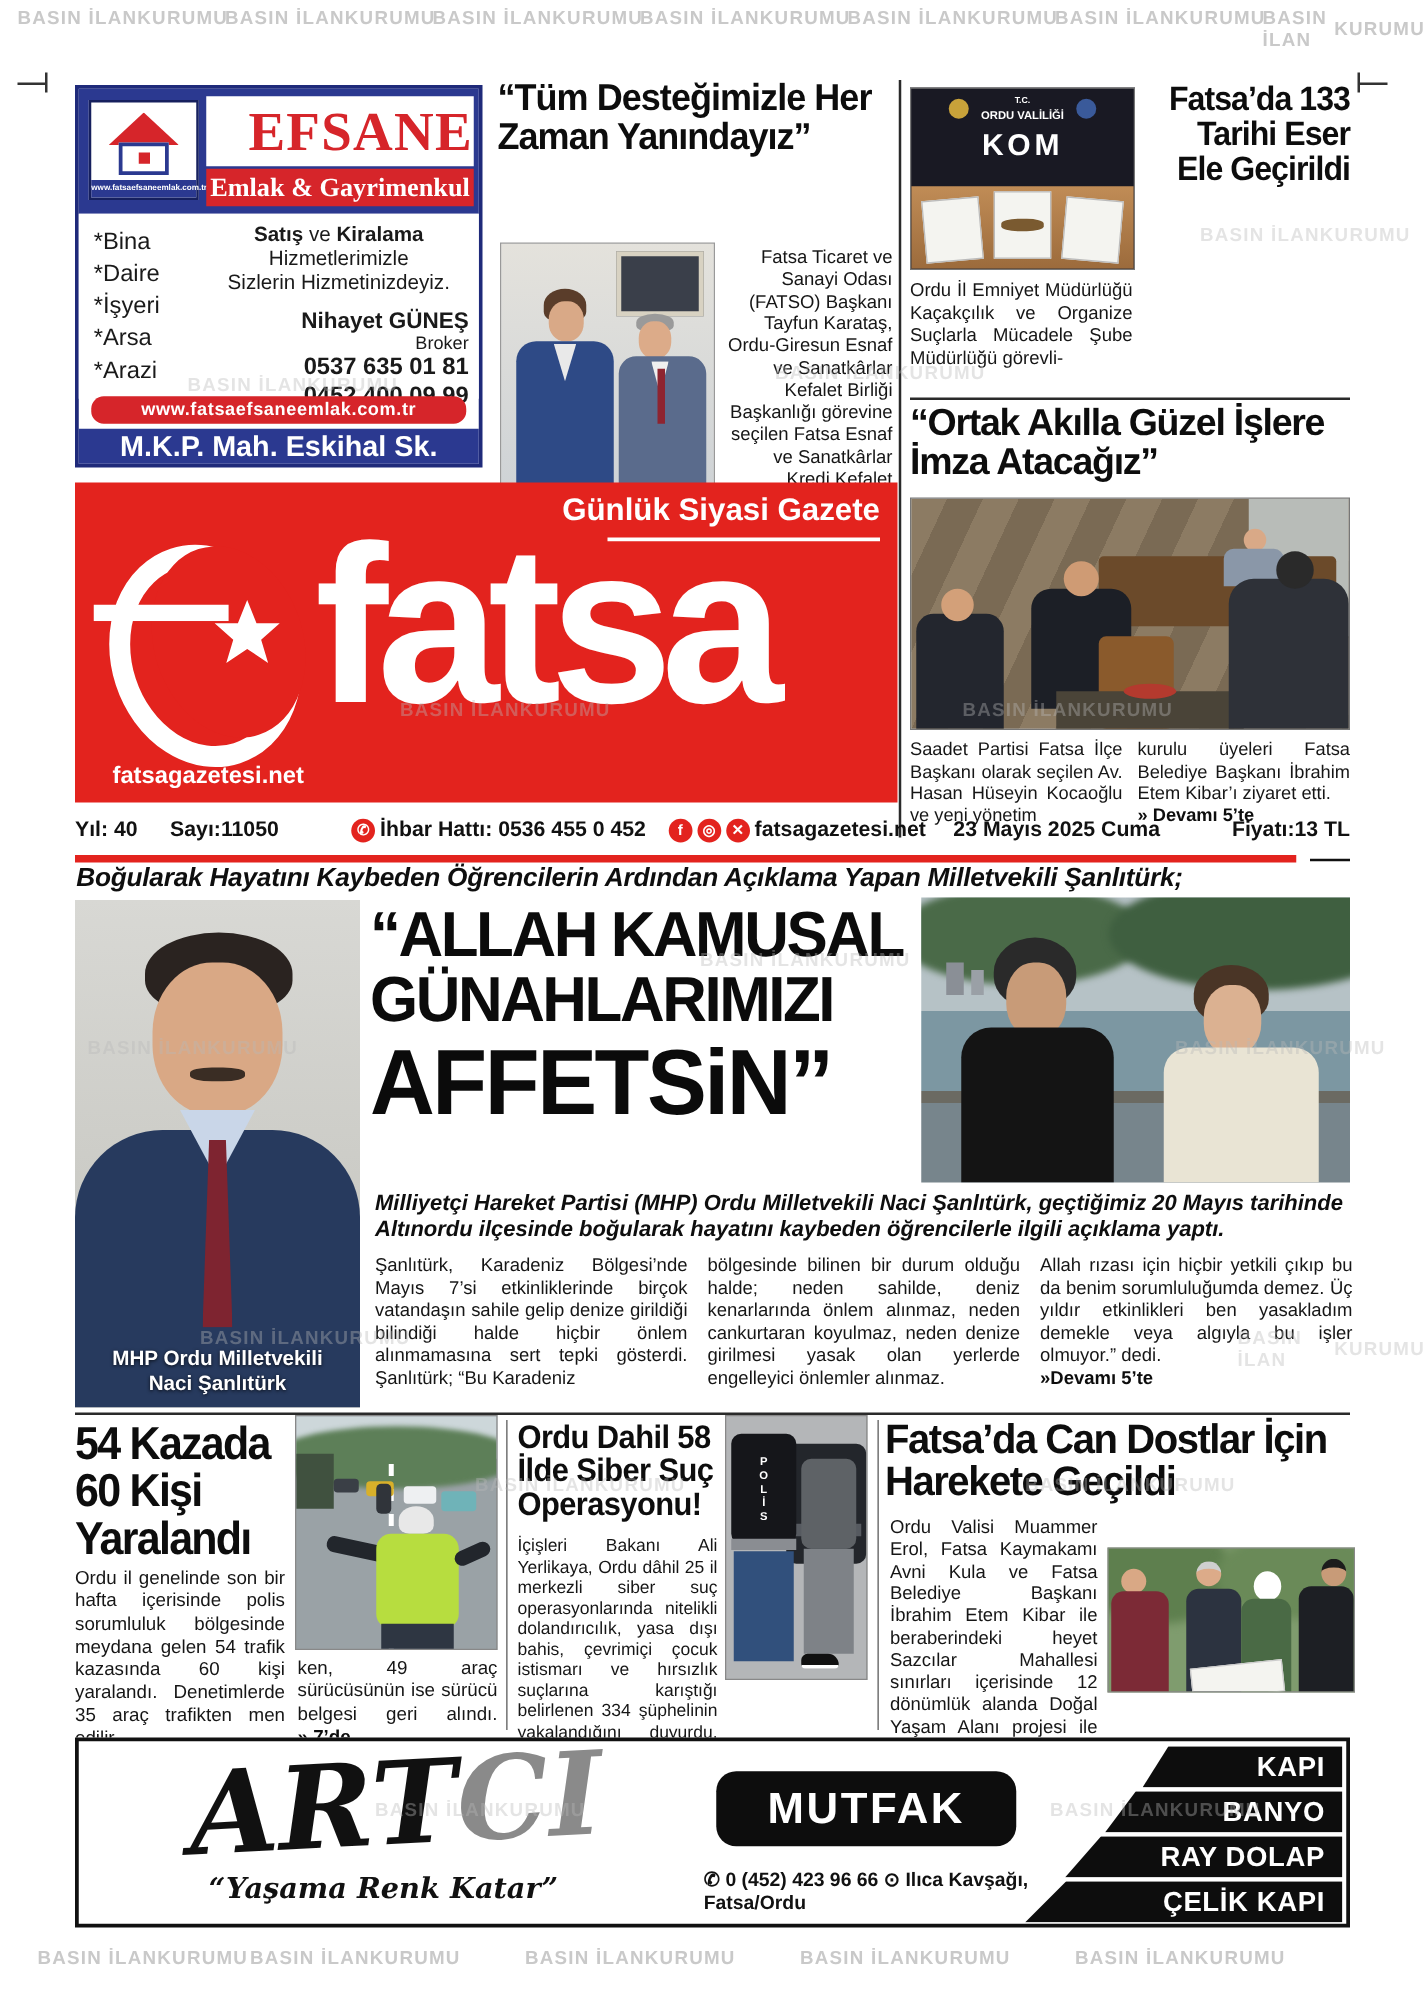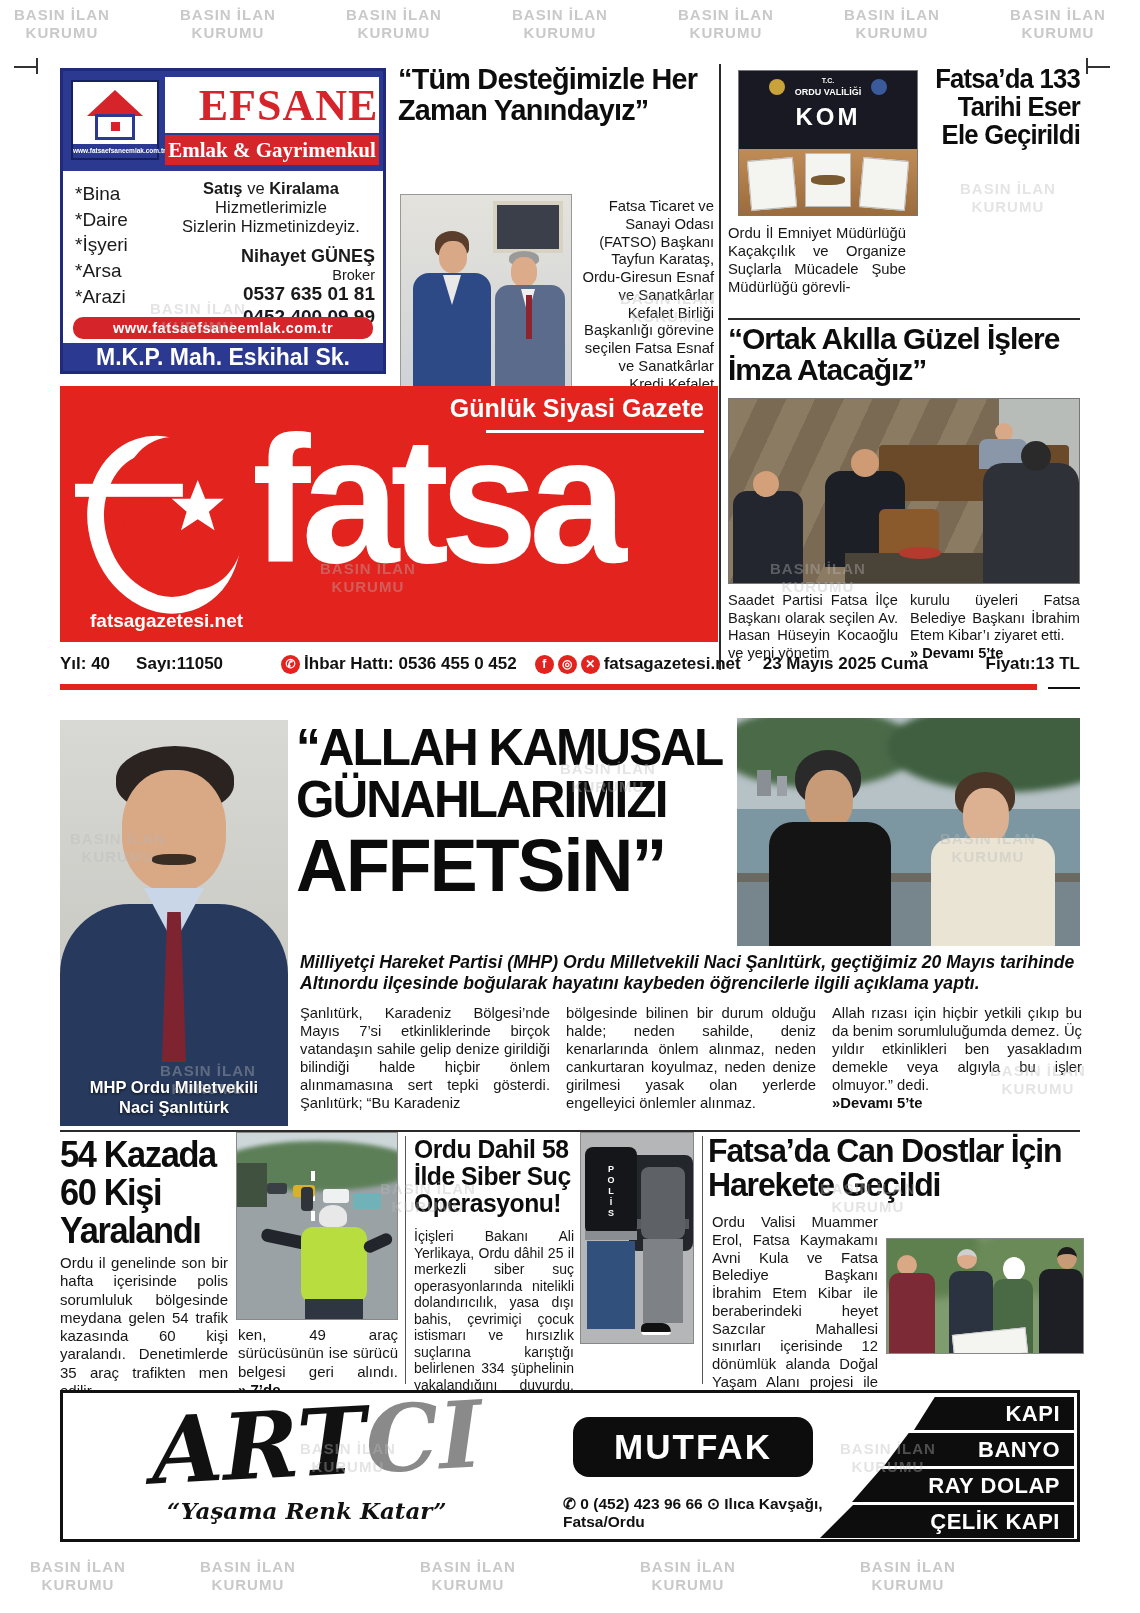--- a/index.html
+++ b/index.html
@@ -1,21 +1,21 @@
 <!DOCTYPE html>
 <html><head>
 <meta charset="utf-8">
 <style>
   * { margin:0; padding:0; box-sizing:border-box; }
   body { background:#ffffff; font-family:"Liberation Sans", sans-serif; }
   .page { position:relative; width:1140px; height:1613px; background:#fff; overflow:hidden; margin:0 auto; }
   .abs { position:absolute; }
 
   
-  .wm { position:absolute; display:flex; flex-direction:column; align-items:center;
+  .wm { position:absolute; display:flex; flex-direction:row; align-items:center;
         font-weight:bold; font-size:15px; color:#c9c9c9; letter-spacing:1px; line-height:1.2;
         z-index:40; pointer-events:none; }
   .wm.faint { color:#b9b9b9; opacity:.38; }
 
   
   .crop { position:absolute; background:#333; }
 
   
   .hl { font-weight:900; color:#0d0d0d; line-height:1.03; letter-spacing:-0.8px; }
   .bd { font-size:15px; line-height:1.22; color:#161616; text-align:justify; }
@@ -79,21 +79,21 @@
 
   
   .support { position:absolute; left:398px; top:64px; width:316px; }
   .support .hl { font-size:30px; transform:scaleX(.96); transform-origin:left top; width:330px; }
   .support-photo { left:2px; top:130px; width:172px; height:198px; background:linear-gradient(180deg,#e4e2dc,#cfd3d6); border:1px solid #999; }
   .support-body { position:absolute; left:184px; top:134px; width:132px; text-align:right;
                   font-size:14.8px; line-height:1.2; color:#161616; }
 
   
   .artifacts { position:absolute; left:728px; top:66px; width:352px; height:252px; }
-  .kom-photo { left:0; top:4px; width:180px; height:146px; background:#191923; border:1px solid #777;margin-left:10px; }
+  .kom-photo { left:0; top:4px; width:180px; height:146px; background:#191923; border:1px solid #777; }
   .artifacts .hl { position:absolute; left:182px; top:0; width:170px; text-align:right; font-size:27px;
                    transform:scaleX(.95); transform-origin:right top; }
   .art-col2 { position:absolute; left:184px; top:112px; width:168px; }
   .art-col1 { position:absolute; left:0; top:158px; width:178px; }
 
   
   .ortak { position:absolute; left:728px; top:324px; width:352px; }
   .ortak .hl { font-size:30px; letter-spacing:-1px; }
   .ortak-photo { left:0; top:74px; width:352px; height:186px;
                  background:repeating-linear-gradient(115deg,#8c7b63 0 26px,#7a6a54 26px 52px); border:1px solid #777; }
@@ -293,20 +293,21 @@
       <span class="circ">◎</span>
       <span class="circ">✕</span>
       <span>fatsagazetesi.net</span>
     </span>
     <span style="margin-left:22px">23 Mayıs 2025 Cuma</span>
     <span style="margin-left:auto">Fiyatı:13 TL</span>
   </div>
   <div class="redrule"></div>
   <div class="blackseg"></div>
 
+  <div class="kicker">Boğularak Hayatını Kaybeden Öğrencilerin Ardından Açıklama Yapan Milletvekili Şanlıtürk;</div>
 
   <div class="photo mp-photo">
     <div class="ph-el" style="left:56px;top:26px;width:118px;height:66px;background:#2a2320;border-radius:50% 50% 42% 42%"></div>
     <div class="ph-el" style="left:62px;top:50px;width:104px;height:122px;background:#d9a885;border-radius:46%"></div>
     <div class="ph-el" style="left:92px;top:134px;width:44px;height:11px;background:#3a2d24;border-radius:40%"></div>
     <div class="ph-el" style="left:0;top:184px;width:228px;height:222px;background:#273a5e;border-radius:70px 70px 0 0"></div>
     <div class="ph-el" style="left:84px;top:168px;width:60px;height:56px;background:#c9d6e8;clip-path:polygon(0 0,100% 0,50% 100%)"></div>
     <div class="ph-el" style="left:102px;top:192px;width:24px;height:150px;background:#7e2430;clip-path:polygon(22% 0,78% 0,100% 100%,0 100%)"></div>
     <div class="mp-cap">
       <div>MHP Ordu Milletvekili</div>

